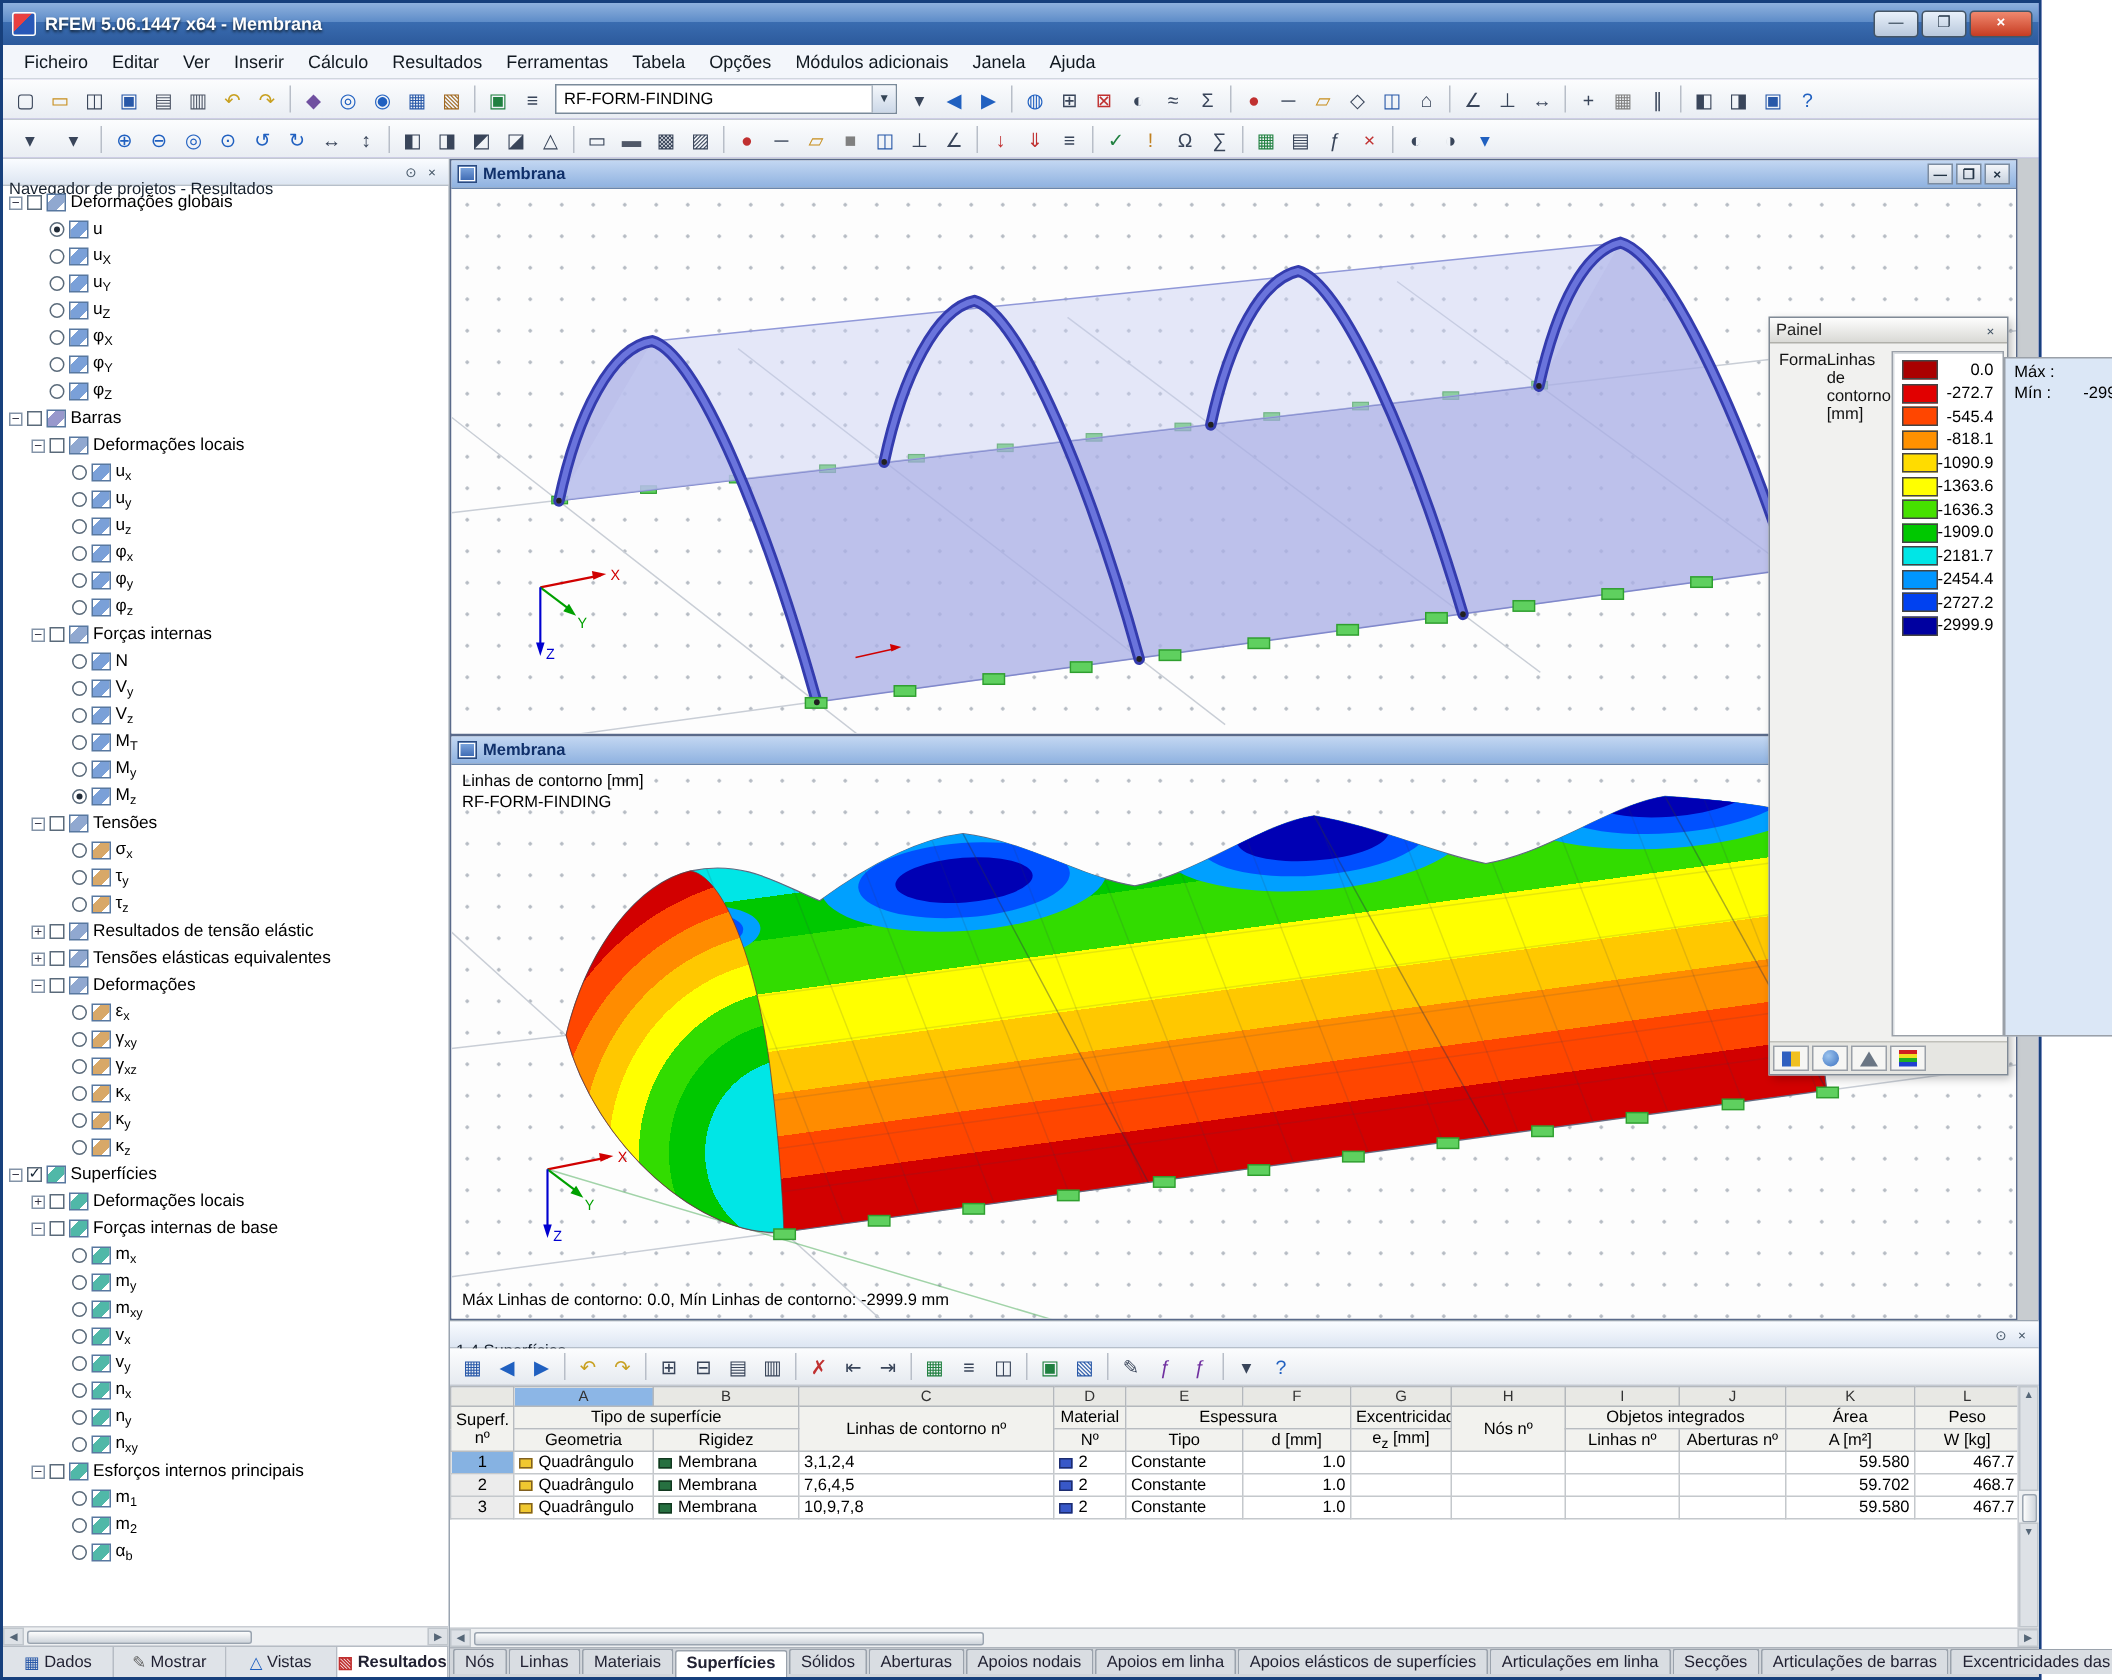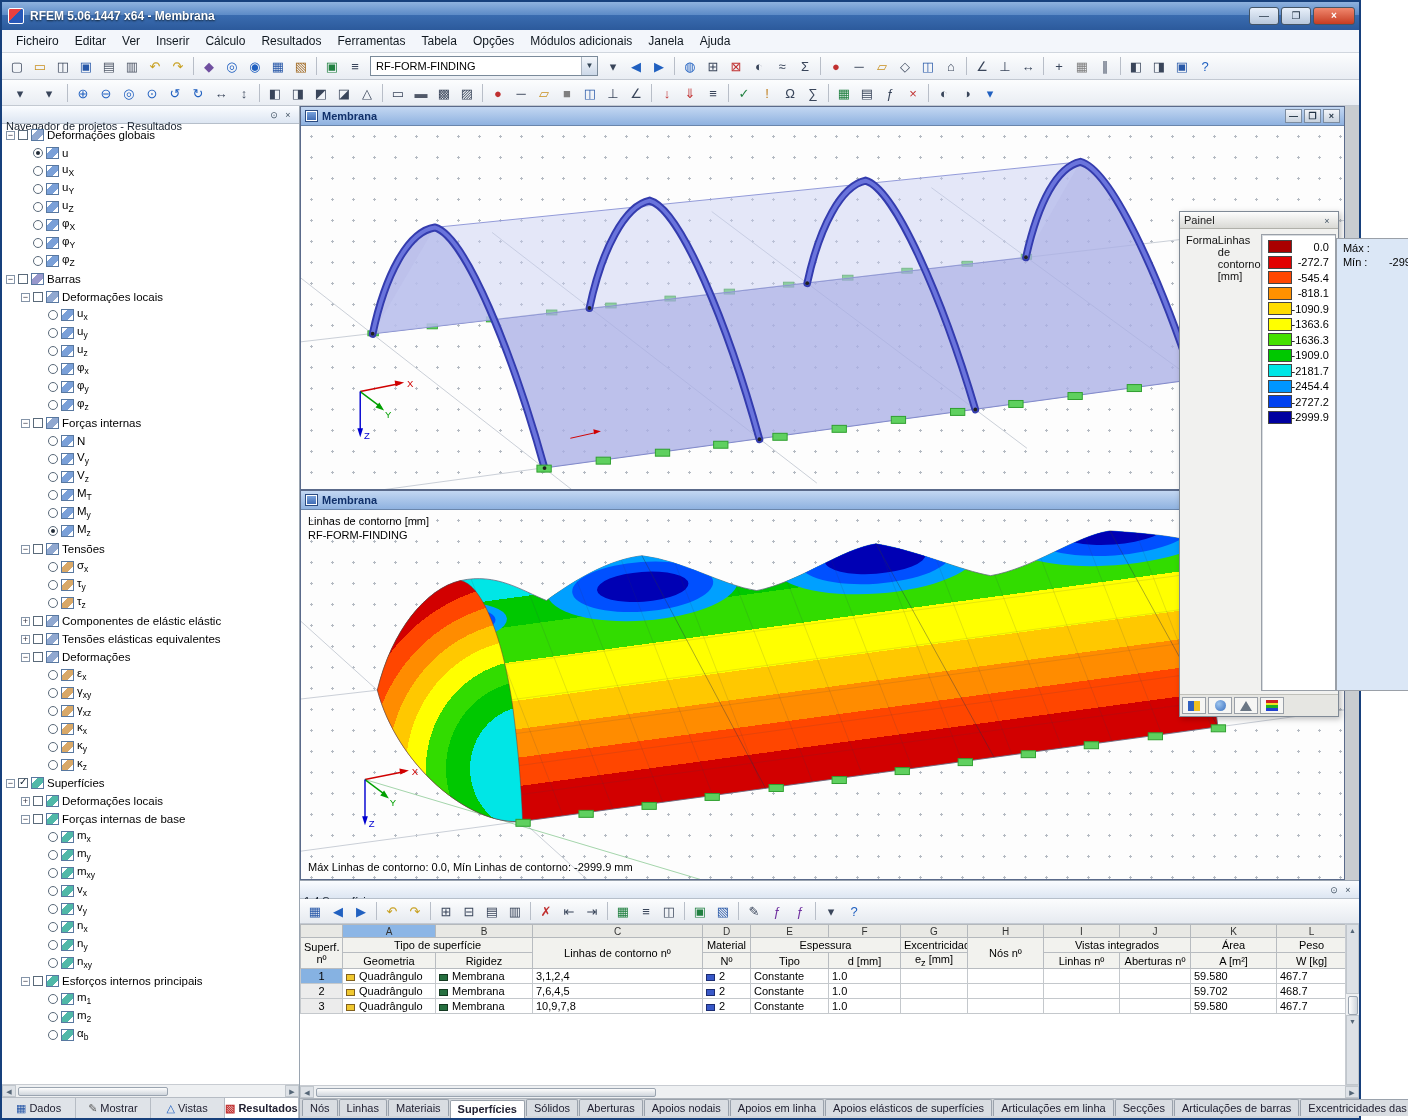--- a/index.html
+++ b/index.html
@@ -111,21 +111,21 @@
   .gridarea{flex:1;overflow:hidden;}
   table.grid{border-collapse:collapse;table-layout:fixed;width:1092px;font-size:11px;color:#000;}
   table.grid td{border:1px solid #c4c8cc;padding:0 3px;height:15px;overflow:hidden;white-space:nowrap;}
   tr.lrow td{height:13px;background:#e8e8e4;border-color:#b4b8bc;text-align:center;font-size:10px;color:#333;padding:0;}
   tr.lrow td.sel{background:#8cb6e6;}
   tr.h2 td,tr.h3 td{background:#f2f2ee;text-align:center;border-color:#b8bcc0;}
   td.corner{background:#f2f2ee;line-height:12px;}
   tbody td{background:#fff;}
   td.rowhdr{background:#ececec;text-align:center;}
   td.rowhdr.selrow{background:#86b2e2;}
-  td.num{text-align:left;}
+  td.num{text-align:right;}
   .cicon{display:inline-block;width:9px;height:7px;border:1px solid #555;margin-right:4px;vertical-align:middle;}
   .cy{background:#f0c830;border-color:#806020;}
   .cg{background:#267040;border-color:#123820;}
   .cbl{background:#3858c8;border-color:#1c2c70;}
   .vscroll{width:14px;flex:0 0 14px;background:#eef0f2;border-left:1px solid #c8ccd2;display:flex;flex-direction:column;align-items:center;}
   .vthumb{width:10px;height:40px;background:linear-gradient(90deg,#fdfdfd,#cfd5dc);border:1px solid #9aa4b0;border-radius:2px;margin-top:2px;}
   .tabsrow{height:20px;flex:0 0 20px;display:flex;align-items:flex-start;background:#d2d6db;border-top:1px solid #aeb4bc;padding-left:2px;}
   .ttab{font-size:11px;color:#223;padding:2px 7px;border:1px solid #9aa2ac;border-bottom:none;background:#d9dde2;margin-right:1px;border-radius:2px 2px 0 0;white-space:nowrap;}
   .ttab.active{background:#fff;font-weight:bold;position:relative;top:1px;padding-bottom:3px;}
 
@@ -443,21 +443,21 @@
           <div class="trow" style="padding-left: 34px;">
             <span class="ex hid"></span>
             <span class="rd"></span>
             <span class="ti ti-t"></span>
             <span class="tlbl">τ<sub>z</sub></span>
           </div>
           <div class="trow" style="padding-left: 19px;">
             <span class="ex">+</span>
             <span class="cb"></span>
             <span class="ti ti-g2"></span>
-            <span class="tlbl">Componentes de elástic elástic</span>
+            <span class="tlbl">Resultados de tensão elástic</span>
           </div>
           <div class="trow" style="padding-left: 19px;">
             <span class="ex">+</span>
             <span class="cb"></span>
             <span class="ti ti-g2"></span>
             <span class="tlbl">Tensões elásticas equivalentes</span>
           </div>
           <div class="trow" style="padding-left: 19px;">
             <span class="ex">−</span>
             <span class="cb"></span>
@@ -1025,21 +1025,21 @@
                     <td>M</td>
                   </tr>
               <tr class="h2">
                 <td rowspan="2" class="corner"><span>Superf.</span><br><span>nº</span></td>
                 <td colspan="2">Tipo de superfície</td>
                 <td rowspan="2">Linhas de contorno nº</td>
                 <td>Material</td>
                 <td colspan="2">Espessura</td>
                 <td>Excentricidade</td>
                 <td rowspan="2">Nós nº</td>
-                <td colspan="2">Vistas integrados</td>
+                <td colspan="2">Objetos integrados</td>
                 <td>Área</td>
                 <td>Peso</td>
                 <td rowspan="2">Comentário</td>
               </tr>
               <tr class="h3">
                 <td>Geometria</td>
                 <td>Rigidez</td>
                 <td>Nº</td>
                 <td>Tipo</td>
                 <td>d [mm]</td>

